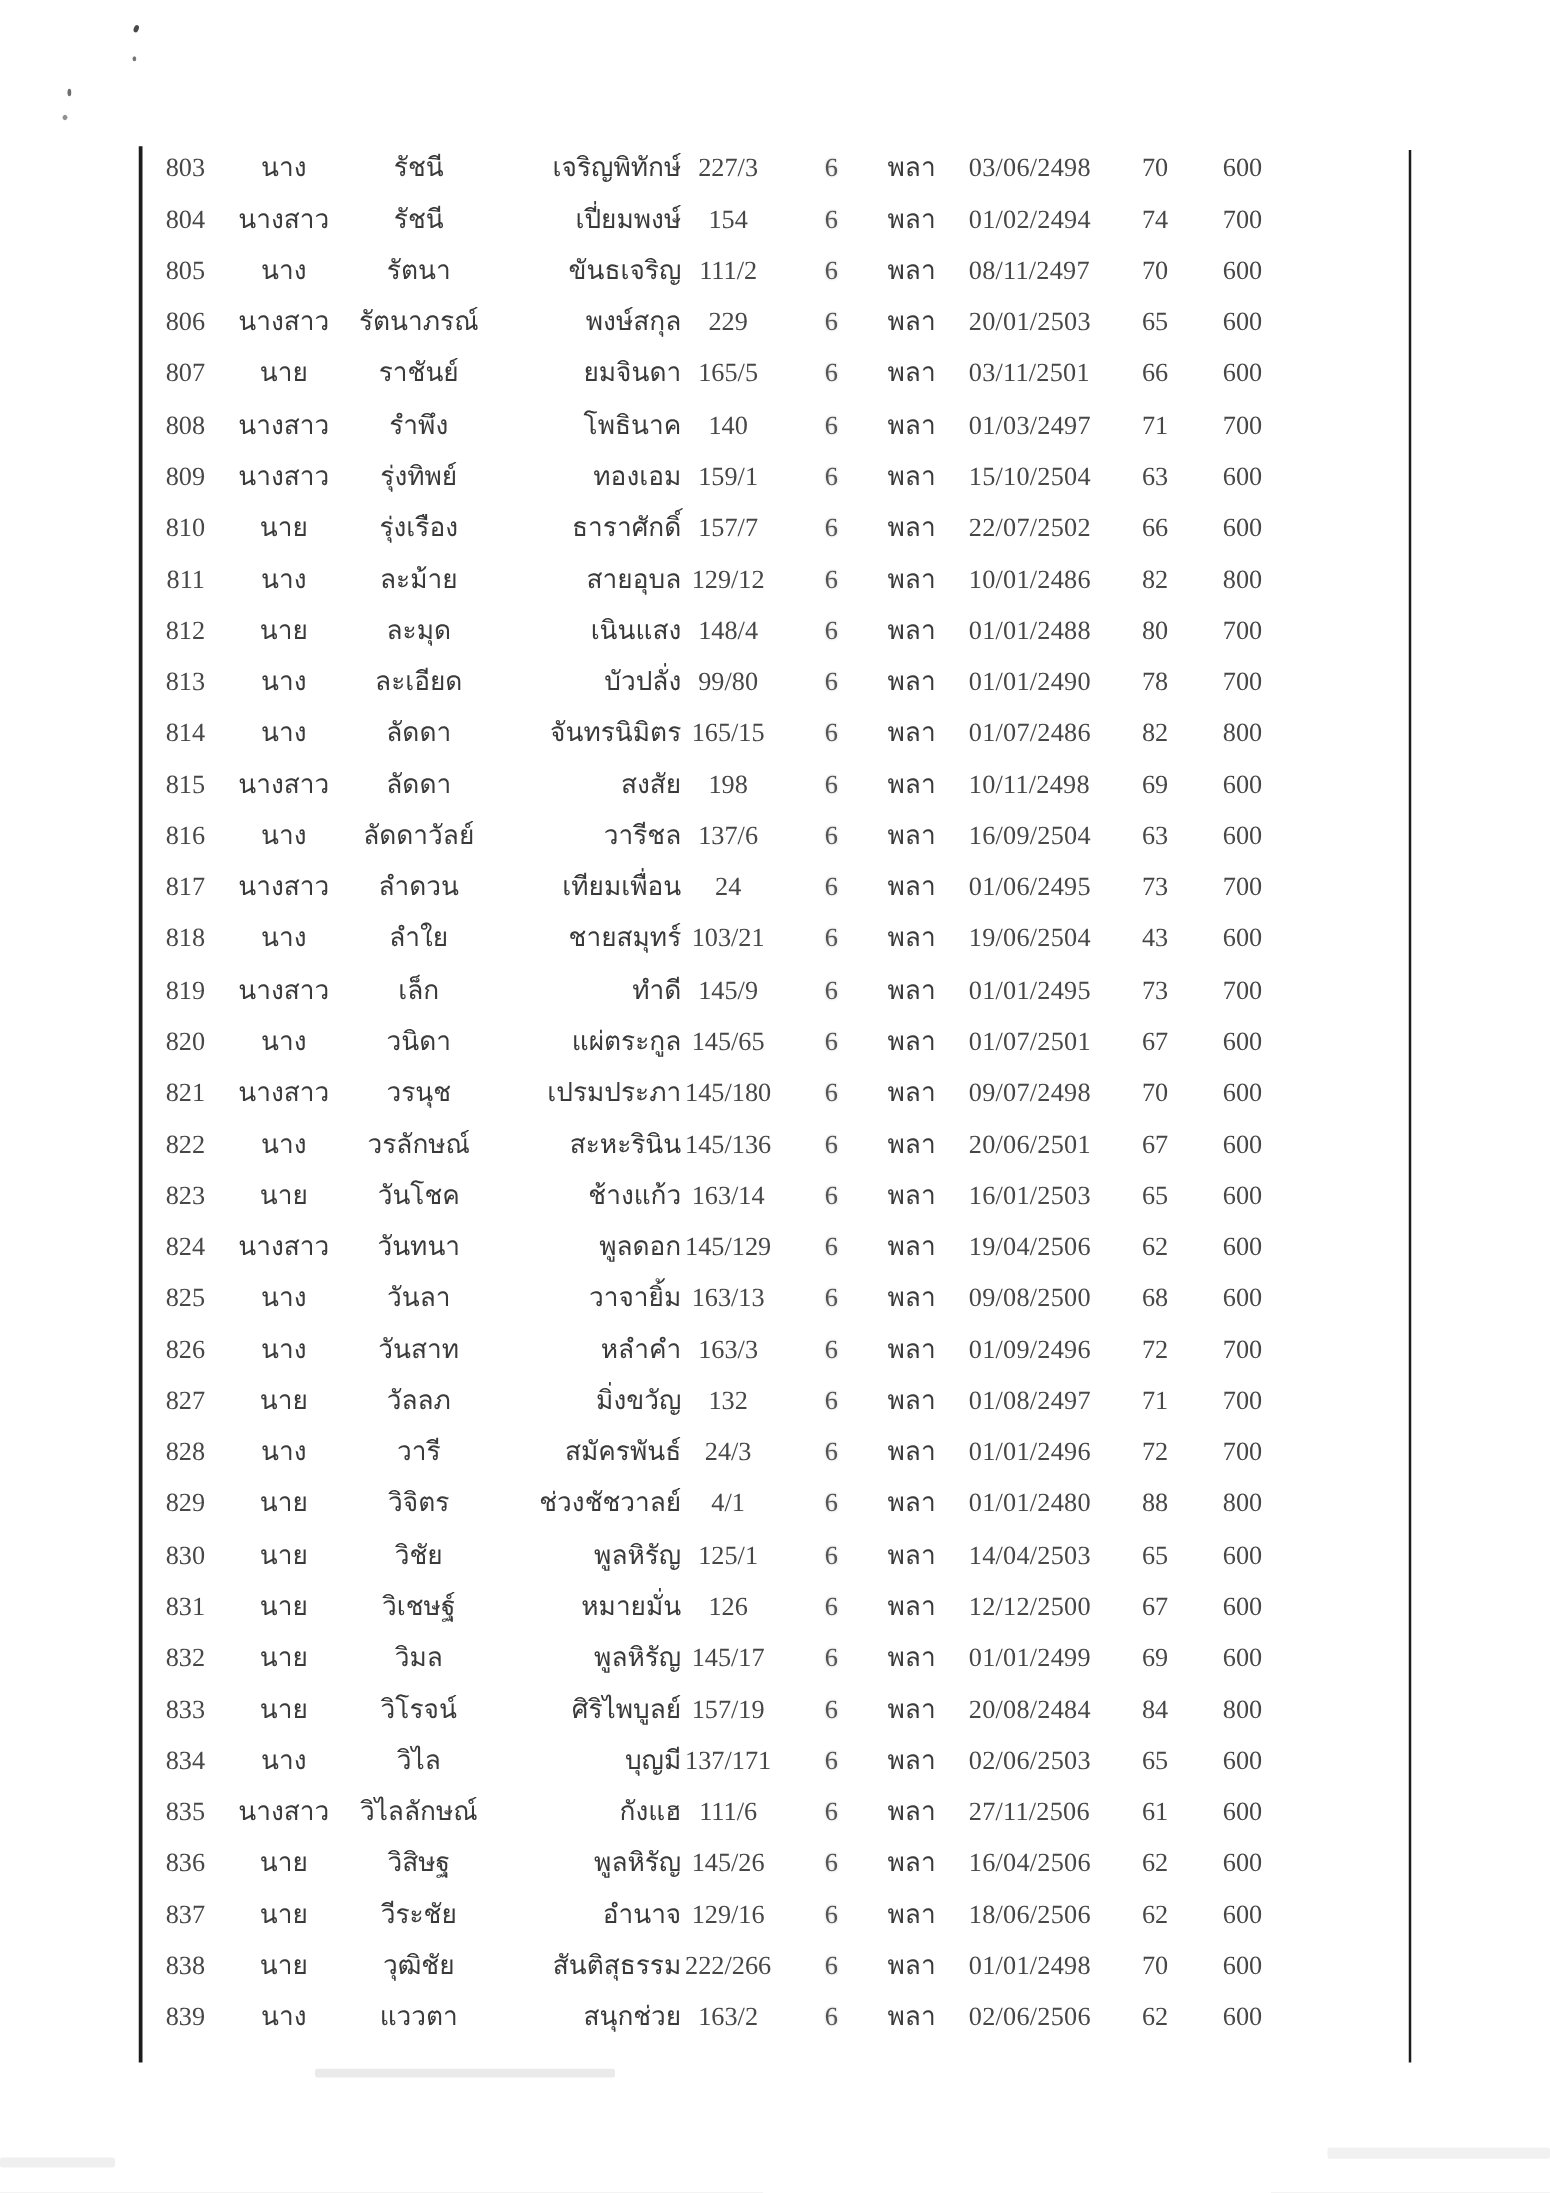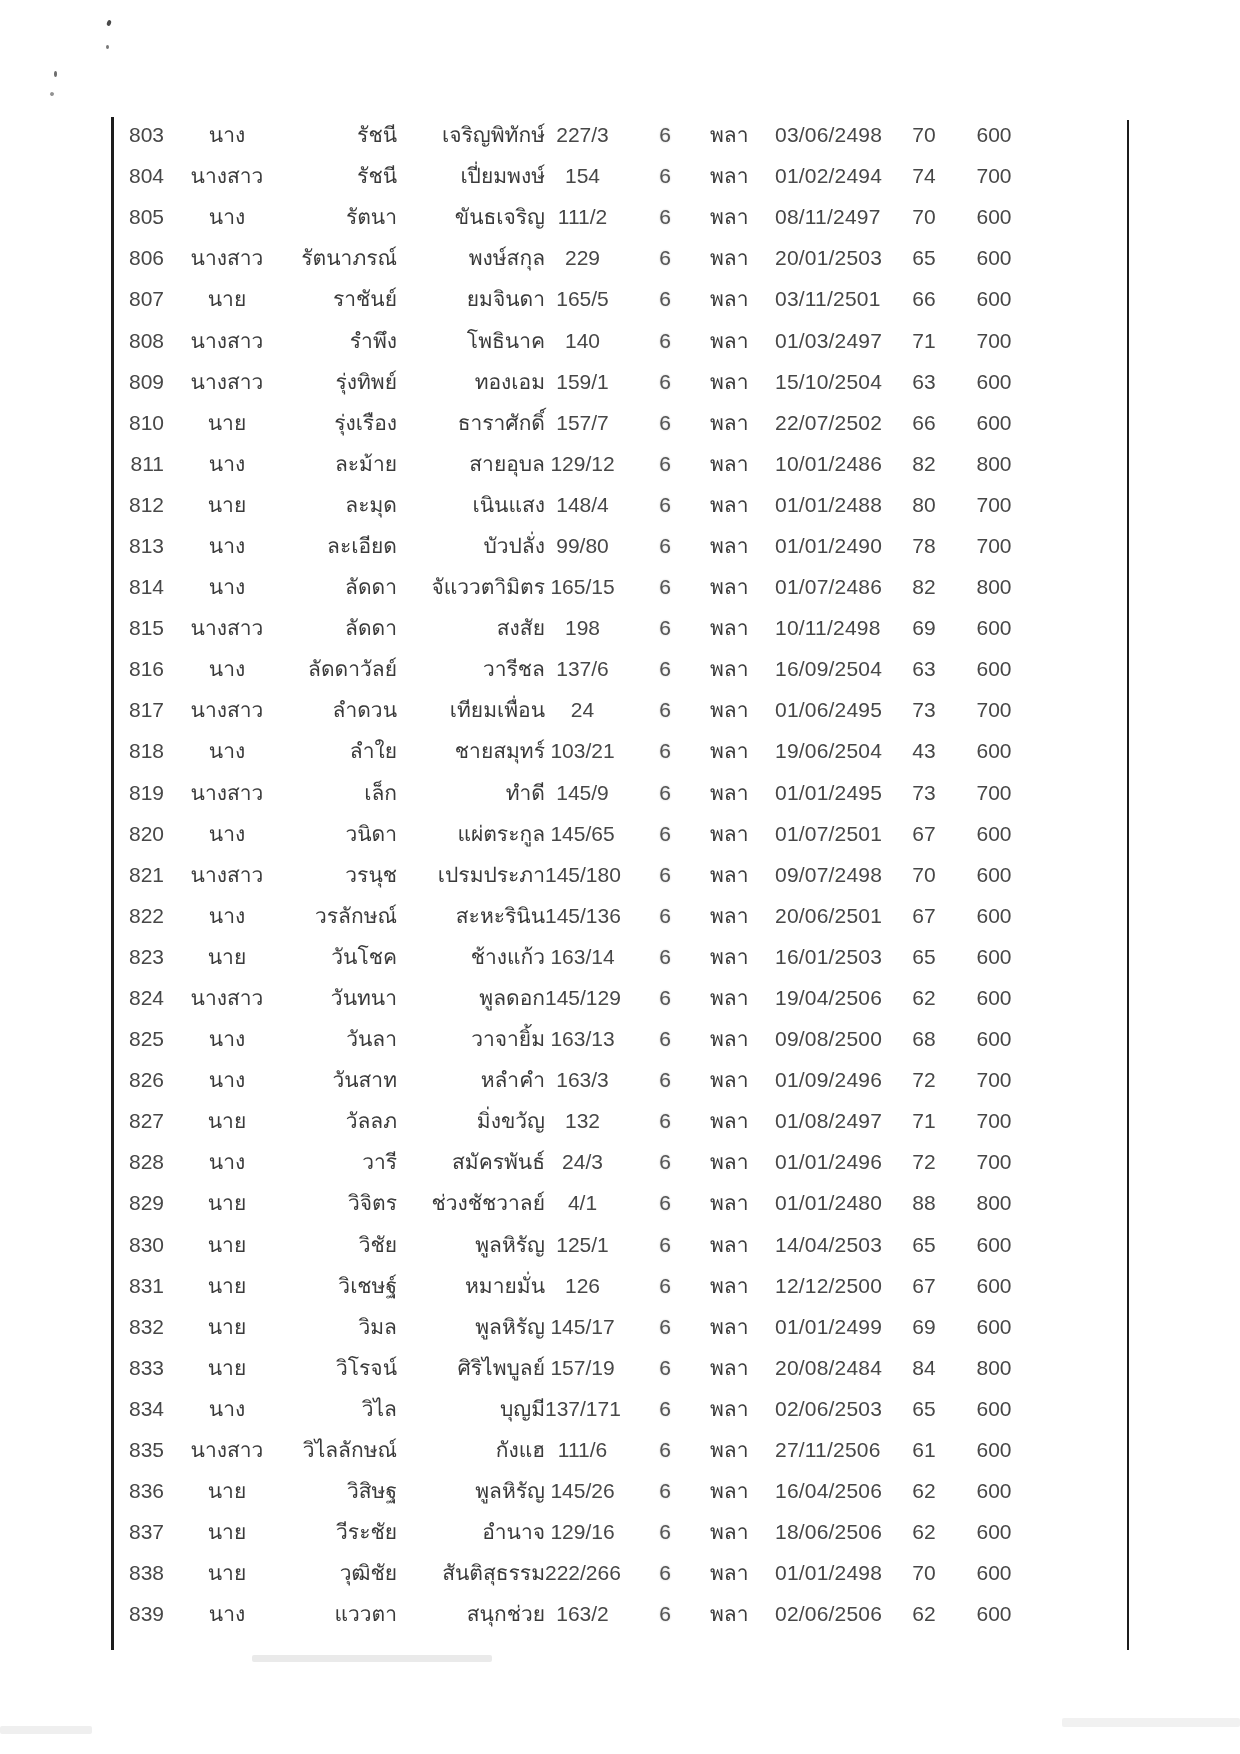--- a/index.html
+++ b/index.html
@@ -3,21 +3,21 @@
 <meta charset="utf-8">
 <style>
   * { margin: 0; padding: 0; box-sizing: border-box; }
   html, body { background: #e9e9e9; }
   .page {
     position: relative;
     width: 1240px;
     height: 1754px;
     background: #ffffff;
     overflow: hidden;
-    font-family: Liberation Sans, sans-serif;
+    font-family: Liberation Serif, serif;
     color: #3a3a3a;
   }
   
   .speck {
     position: absolute;
     background: #4a4a4a;
     border-radius: 50%;
   }
   .speck.s1 { left: 107px; top: 20px;  width: 4px; height: 6px; transform: rotate(20deg); }
   .speck.s2 { left: 106px; top: 45px;  width: 3px; height: 4px; opacity: .75; }
@@ -43,21 +43,21 @@
     display: grid;
     grid-template-columns: 164px 109px 124px 148px 75px 90px 65px 110px 78px 62px;
     height: 41.1px;
     align-items: center;
     font-size: 21px;
     line-height: 1;
     white-space: nowrap;
   }
   .c-no     { text-align: right; color: #474747; }
   .c-title  { padding-left: 17px; text-align: center; }
-  .c-first  { text-align: right; }
+  .c-first  { text-align: center; }
   .c-last   { text-align: right; }
   .c-house  { text-align: center; color: #474747; }
   .c-moo    { text-align: center; color: #555555; text-shadow: 0 0 2px #bdbdbd; }
   .c-vill   { text-align: left; }
   .c-dob    { text-align: left; color: #474747; letter-spacing: .2px; }
   .c-age    { text-align: center; color: #474747; }
   .c-amt    { text-align: center; color: #474747; }
 </style>
 </head>
 <body>
@@ -201,21 +201,21 @@
         <div class="c-moo">6</div>
         <div class="c-vill">พลา</div>
         <div class="c-dob">01/01/2490</div>
         <div class="c-age">78</div>
         <div class="c-amt">700</div>
       </div>
       <div class="row">
         <div class="c-no">814</div>
         <div class="c-title">นาง</div>
         <div class="c-first">ลัดดา</div>
-        <div class="c-last">จัแววตาิมิตร</div>
+        <div class="c-last">จันทรนิมิตร</div>
         <div class="c-house">165/15</div>
         <div class="c-moo">6</div>
         <div class="c-vill">พลา</div>
         <div class="c-dob">01/07/2486</div>
         <div class="c-age">82</div>
         <div class="c-amt">800</div>
       </div>
       <div class="row">
         <div class="c-no">815</div>
         <div class="c-title">นางสาว</div>

